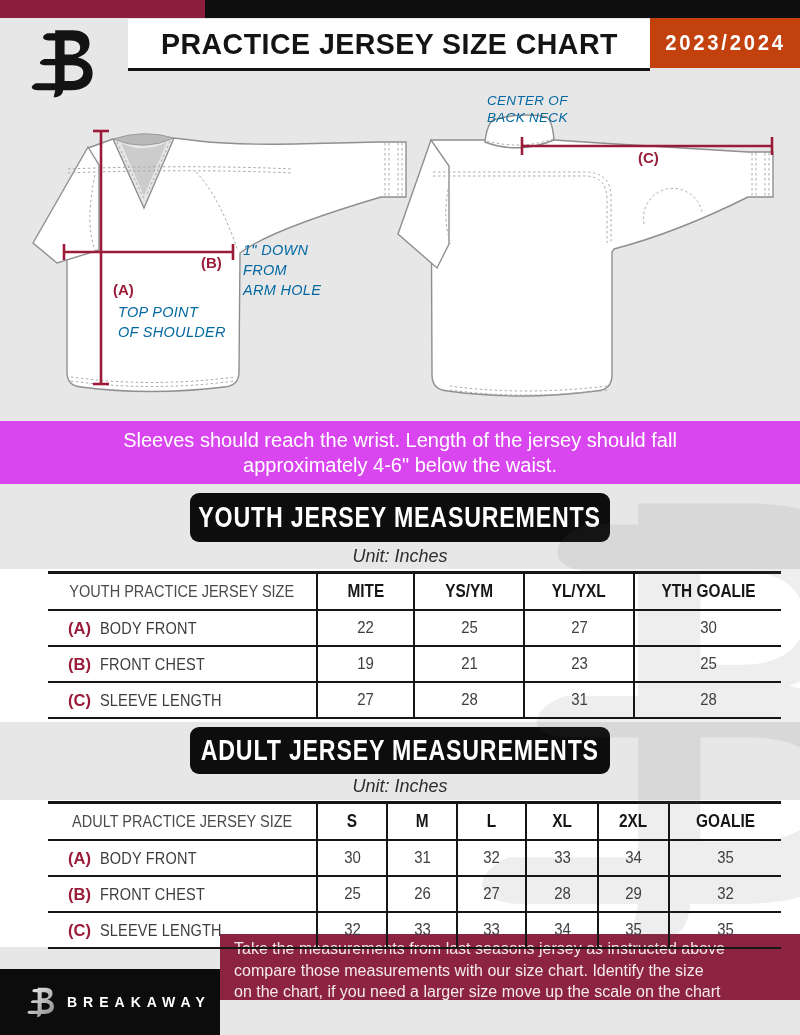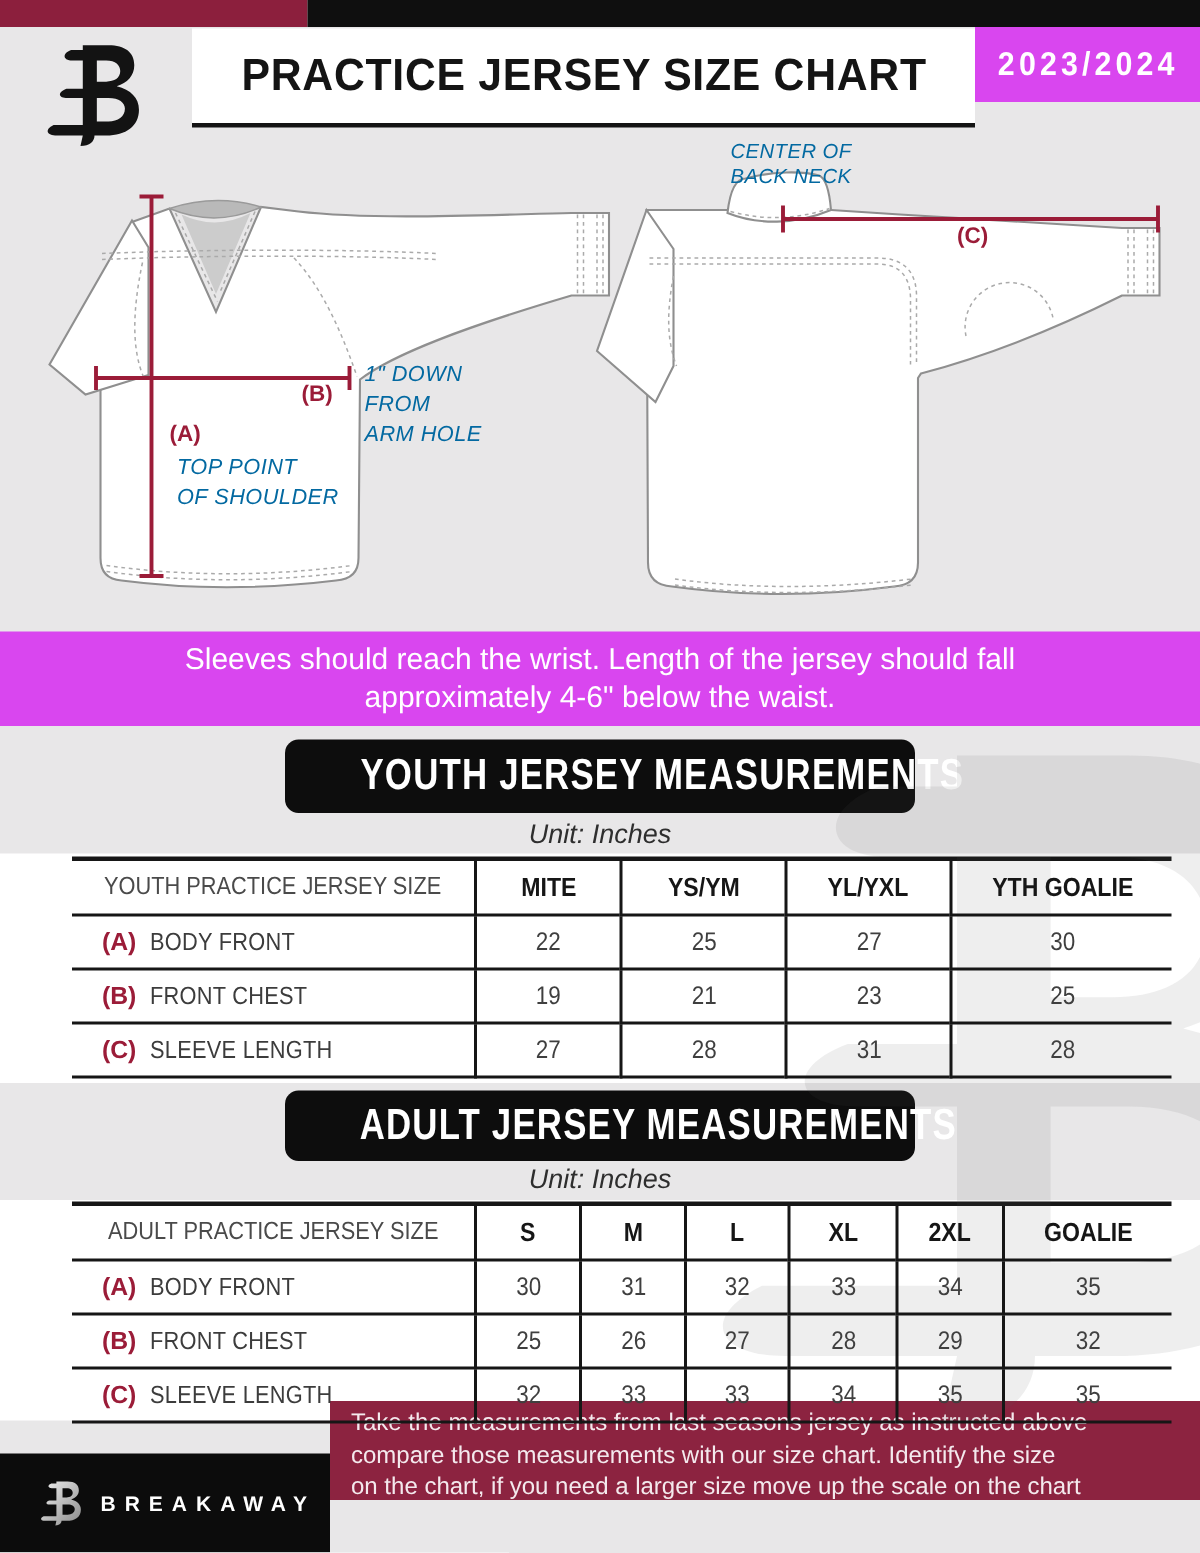--- a/index.html
+++ b/index.html
@@ -8,46 +8,46 @@
     background:#e8e7e8;font-family:"Liberation Sans",sans-serif;
     -webkit-font-smoothing:antialiased;
   }
   .abs{position:absolute;}
   .cond{display:inline-block;transform:scaleX(.88);transform-origin:center;}
   
   .topbar-maroon{position:absolute;left:0;top:0;width:205px;height:18px;background:#8c1f3d;}
   .topbar-black{position:absolute;left:205px;top:0;width:595px;height:18px;background:#0f0f0f;}
   .brand-logo{position:absolute;left:24px;top:24px;}
   .title-box{
-    position:absolute;left:128px;top:19px;width:522px;height:63px;background:#ffffff;
+    position:absolute;left:128px;top:19px;width:522px;height:49px;background:#ffffff;
     display:flex;align-items:center;justify-content:center;box-shadow:0 3px 0 #141414;
   }
   .title-box span{font-size:30px;font-weight:800;color:#141414;letter-spacing:.5px;
     display:inline-block;transform:scaleX(.95);white-space:nowrap;}
   .season-box{
-    position:absolute;left:650px;top:18px;width:150px;height:50px;background:#d946ef;
+    position:absolute;left:650px;top:18px;width:150px;height:50px;background:#c2410c;
     display:flex;align-items:center;justify-content:center;
   }
   .season-box span{font-size:22px;font-weight:700;color:#ffffff;letter-spacing:3px;
     display:inline-block;transform:scaleX(.92);white-space:nowrap;}
   
   .mkey{position:absolute;color:#9b1c38;font-weight:800;font-size:15px;white-space:nowrap;}
   .mcap{position:absolute;color:#0369a1;font-style:italic;font-weight:500;font-size:14.5px;
         line-height:20px;white-space:nowrap;letter-spacing:.3px;}
   .mcap.small{font-size:13.5px;line-height:17px;}
   
   .notice{
     position:absolute;left:0;top:421px;width:800px;height:63px;background:#d946ef;
     color:#ffffff;text-align:center;font-size:20px;line-height:25px;padding-top:7px;
     box-sizing:border-box;
   }
   
   .banner{
     position:absolute;left:190px;width:420px;background:#0d0d0d;border-radius:9px;
-    display:flex;align-items:center;justify-content:flex-start;
+    display:flex;align-items:center;justify-content:center;
   }
   .banner span{color:#ffffff;font-size:29px;font-weight:700;letter-spacing:1px;
     display:inline-block;transform:scaleX(.8);white-space:nowrap;}
   .unit{
     position:absolute;left:0;width:800px;text-align:center;color:#2e2e2e;
     font-size:18px;font-style:italic;font-weight:400;
   }
   .panel{position:absolute;left:0;width:800px;background:#ffffff;}
   
   .sizetable{position:absolute;left:48px;width:733px;display:grid;border-top:3px solid #161616;}

